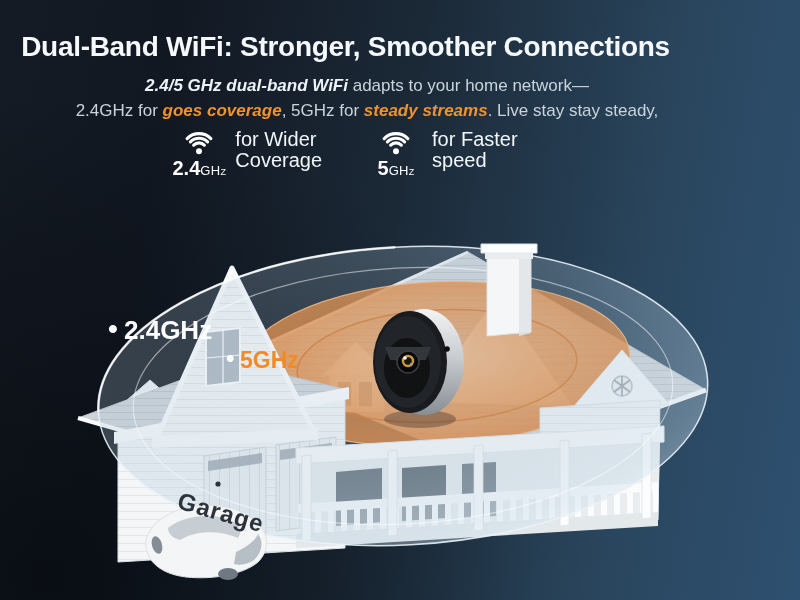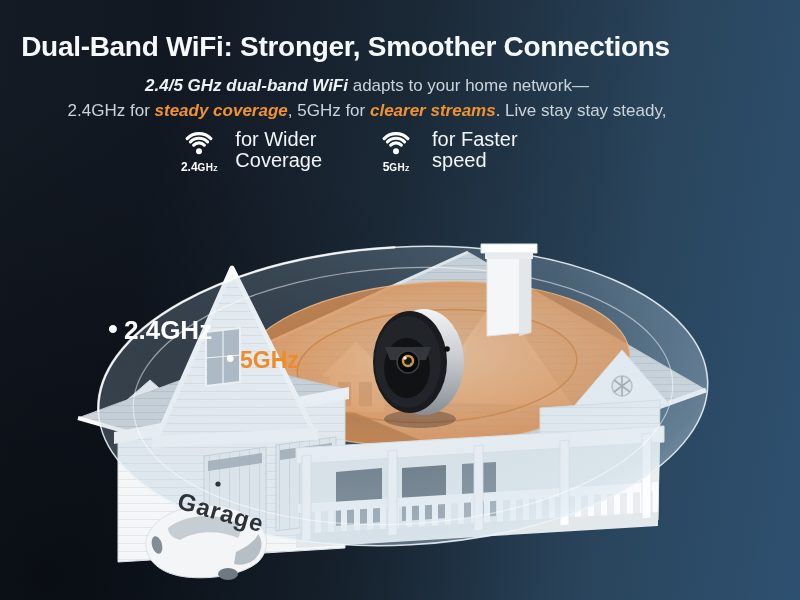--- a/index.html
+++ b/index.html
@@ -20,22 +20,22 @@
     color:#f6f9fb;letter-spacing:-.3px;
   }
   .sub{margin:9px 0 0 0;font-size:17px;line-height:25px;color:#c9d4dc;}
   .sub .line{display:block;padding-left:43px;}
   .sub em.intro{font-style:italic;font-weight:700;color:#edf2f6;}
   .sub em.hl{font-style:italic;font-weight:700;color:#f0922e;}
   .badges{margin-top:5px;display:flex;justify-content:center;gap:48px;}
   .badge{display:flex;gap:10px;align-items:flex-start;text-align:left;}
   .icol{display:flex;flex-direction:column;align-items:center;width:52px;}
   .band{color:#fff;white-space:nowrap;margin-top:1px;}
-  .band .bv{font-size:12px;font-weight:700;}
-  .band .bu{font-size:10px;font-weight:700;font-variant:small-caps;letter-spacing:.3px;}
+  .band .bv{font-size:20px;font-weight:700;}
+  .band .bu{font-size:13px;font-weight:400;font-variant:small-caps;letter-spacing:.3px;}
   .blabel{font-size:20px;line-height:21px;color:#f1f5f8;padding-top:1px;}
   .wifi{display:block;}
 </style>
 </head>
 <body>
 
 <div class="stage">
 
   <svg class="diagram-svg" viewBox="0 0 800 600">
     <defs>
@@ -201,21 +201,21 @@
         <text x="176" y="508" font-size="24" font-weight="700" fill="#2d333b" letter-spacing="1" transform="rotate(16 176 508)">Garage</text>
         <circle cx="218" cy="484" r="2.6" fill="#2d333b"></circle>
       </g>
     </g>
   </svg>
 
   <header>
     <h1 class="title">Dual-Band WiFi: Stronger, Smoother Connections</h1>
     <p class="sub">
       <span class="line"><em class="intro">2.4/5 GHz dual-band WiFi</em><span> adapts to your home network—</span></span>
-      <span class="line"><span>2.4GHz for </span><em class="hl">steady coverage</em><span>, 5GHz for </span><em class="hl">clearer streams</em><span>. Live stay stay steady,</span></span>
+      <span class="line"><span>2.4GHz for </span><em class="hl">goes coverage</em><span>, 5GHz for </span><em class="hl">steady streams</em><span>. Live stay stay steady,</span></span>
     </p>
     <div class="badges">
       <div class="badge">
         <div class="icol">
           <svg class="wifi" width="40" height="28" viewBox="0 0 38 30">
             <g stroke="#ffffff" stroke-width="3.4" stroke-linecap="round" fill="none">
               <path d="M13.3,18.3 A8,8 0 0 1 24.7,18.3"></path>
               <path d="M9.8,14.8 A13,13 0 0 1 28.2,14.8"></path>
               <path d="M6.3,11.3 A18,18 0 0 1 31.7,11.3"></path>
             </g>

